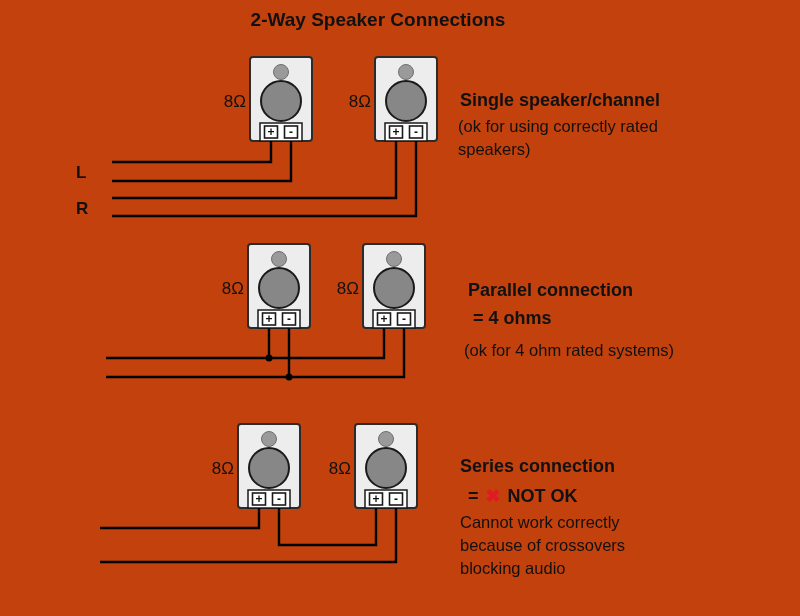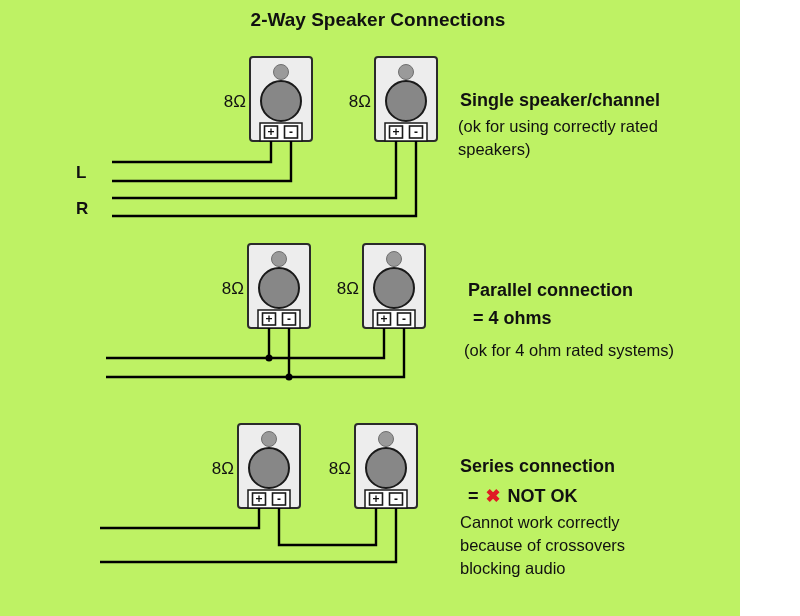--- a/index.html
+++ b/index.html
@@ -1,16 +1,16 @@
 <!DOCTYPE html>
 <html><head>
 <meta charset="utf-8">
 <style>
   html,body{margin:0;padding:0;background:#ffffff;}
-  .canvas{width:740px;height:616px;position:relative;background:#bef264;
+  .canvas{width:800px;height:616px;position:relative;background:#c2410c;
           font-family:"Liberation Sans",sans-serif;overflow:hidden;}
   svg{display:block;}
   .spk-body{fill:#ededed;stroke:#2b2b2b;stroke-width:2;}
   .tweeter{fill:#9a9a9a;stroke:#6f6f6f;stroke-width:1;}
   .woofer{fill:#878787;stroke:#1a1a1a;stroke-width:2;}
   .term-outer{fill:#ffffff;stroke:#1a1a1a;stroke-width:1.5;}
   .term-cell{fill:#ffffff;stroke:#1a1a1a;stroke-width:1.6;}
   .term-label{font-family:"Liberation Sans",sans-serif;font-size:12px;font-weight:bold;
               text-anchor:middle;fill:#111;}
   .wire{fill:none;stroke:#000000;stroke-width:2.4;}

